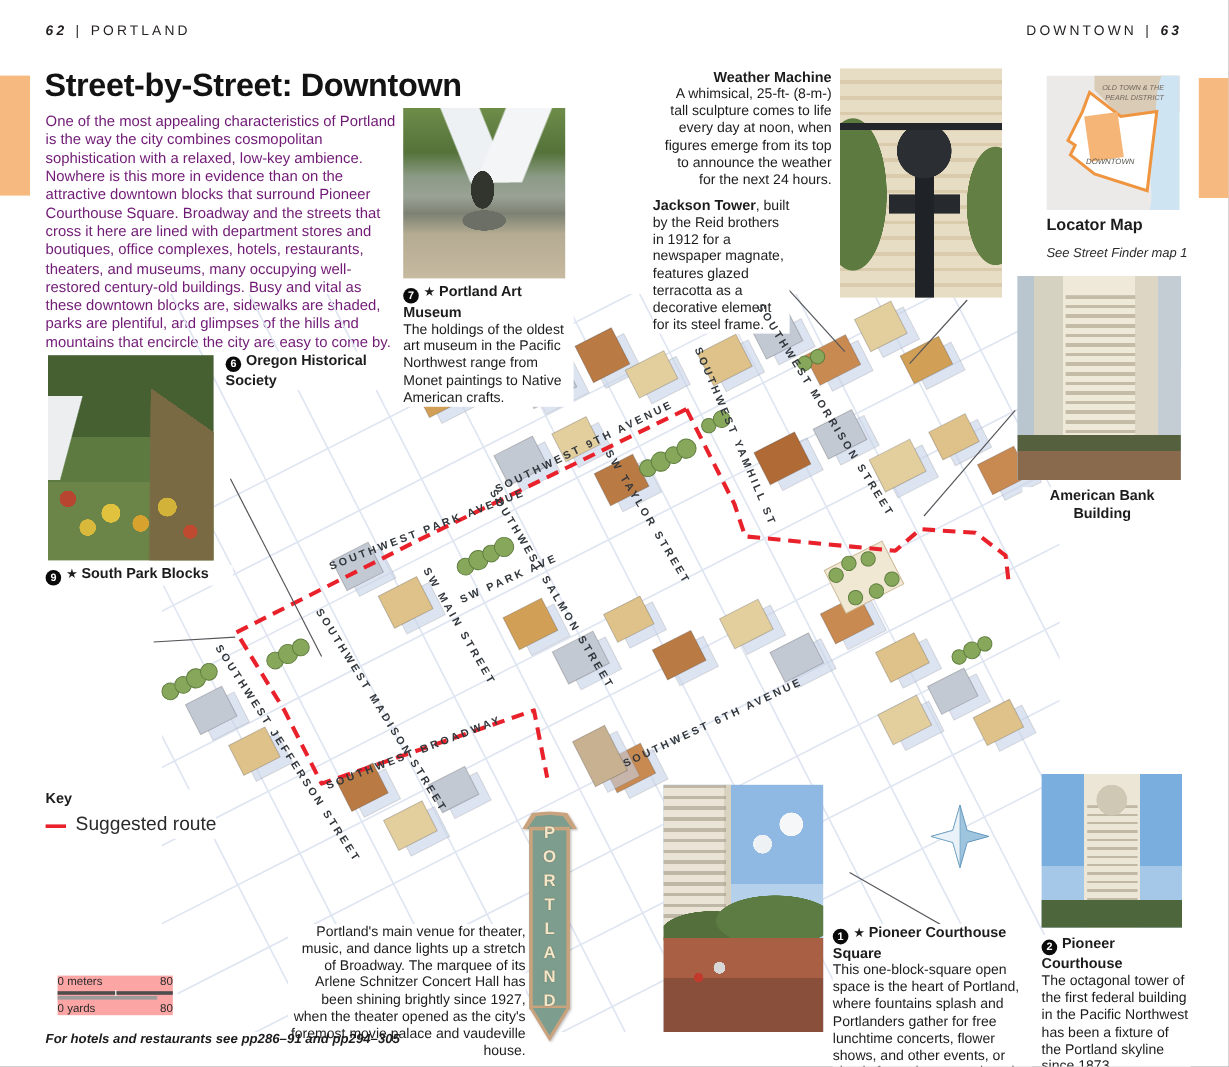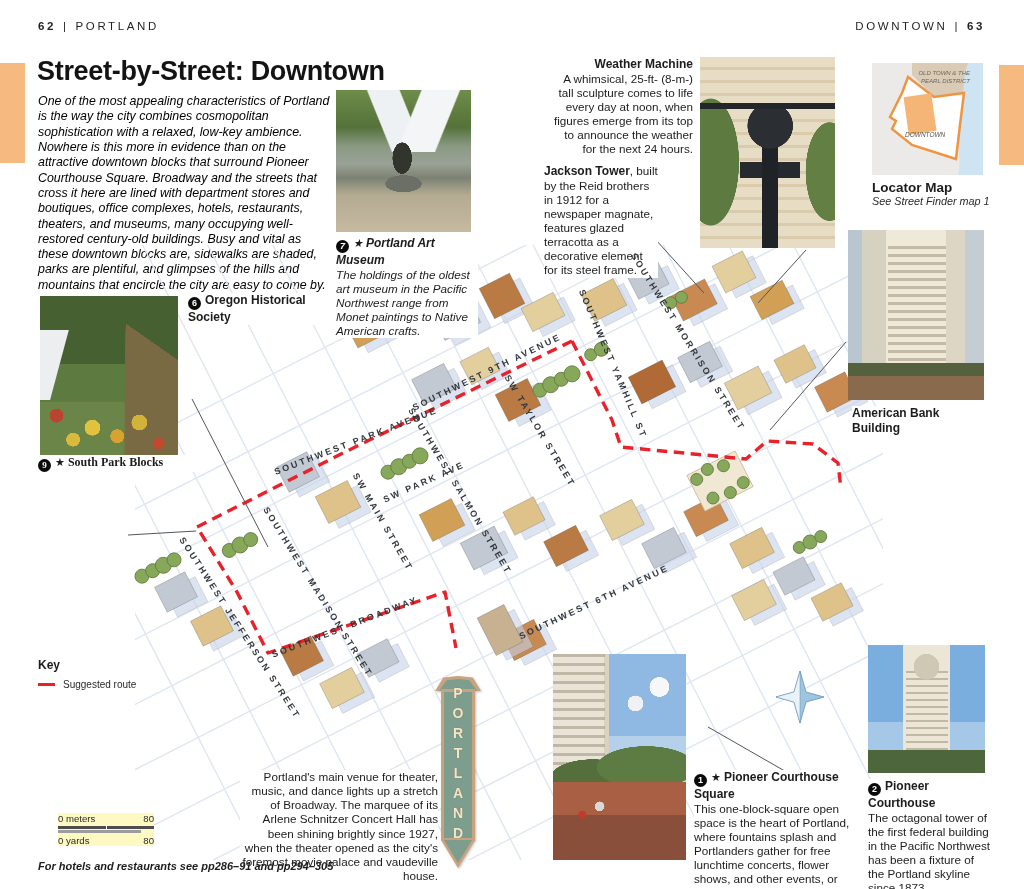--- a/index.html
+++ b/index.html
@@ -1,48 +1,48 @@
 <!DOCTYPE html>
 <html><head>
 <meta charset="utf-8">
 <style>
   html,body{margin:0;padding:0;background:#888;}
   #page{position:relative;width:1024px;height:889px;background:#ffffff;overflow:hidden;
         font-family:"Liberation Sans",sans-serif;color:#1c1c1c;}
   
   .hdr{position:absolute;top:20px;font-size:11.5px;letter-spacing:2.6px;color:#231f20;}
-  .hdr b{font-weight:bold;}
+  .hdr b{font-weight:bold;font-style:italic;}
   .hdr .bar{display:inline-block;margin:0 7px;font-weight:300;color:#231f20;}
   #hdr-left{left:38px;}
   #hdr-right{right:39px;text-align:right;}
   .side-tab{position:absolute;width:25px;height:100px;background:#f6b980;}
   #tab-left{left:0;top:63px;}
   #tab-right{right:0;top:65px;}
   
   #title{position:absolute;left:37px;top:56px;font-size:27px;font-weight:bold;color:#131313;letter-spacing:-0.3px;}
-  #intro{position:absolute;left:38px;top:94px;width:296px;font-size:12.4px;line-height:1.235;color:#000000;font-style:italic;}
+  #intro{position:absolute;left:38px;top:94px;width:296px;font-size:12.4px;line-height:1.235;color:#701a75;}
   
   .cap{position:absolute;font-size:11.7px;line-height:1.21;color:#1c1c1c;background:#fff;}
   .cap .t{font-weight:bold;font-size:12px;}
   .badge{display:inline-flex;width:13px;height:13px;border-radius:50%;background:#0a0a0a;color:#fff;
          font-size:9px;font-weight:bold;align-items:center;justify-content:center;margin-right:4px;
          vertical-align:-2px;line-height:1;}
   .star{font-size:11px;margin-right:3px;}
-  #cap-pam{left:336px;top:236px;width:142px;font-style:italic;}
+  #cap-pam{left:336px;top:236px;width:142px;}
   #cap-wm{left:552px;top:57px;width:141px;text-align:right;}
   #cap-jt{left:544px;top:164px;width:114px;}
-  #cap-abb{left:852px;top:406px;width:133px;text-align:left;}
+  #cap-abb{left:852px;top:406px;width:133px;text-align:center;}
   #cap-ohs{left:188px;top:293px;width:138px;}
-  #cap-sp{left:38px;top:455px;width:156px;font-family:Liberation Serif, serif;}
+  #cap-sp{left:38px;top:471px;width:156px;}
   #cap-pca{left:240px;top:770px;width:198px;text-align:right;}
   #cap-pcs{left:694px;top:770px;width:166px;}
   #cap-pc{left:868px;top:779px;width:124px;}
   #cap-loc{position:absolute;left:872px;top:180px;width:120px;background:#fff;}
   #cap-loc .t{font-size:13.5px;font-weight:bold;}
-  #cap-loc .sub{font-style:italic;font-size:10.8px;color:#2a2a2a;margin-top:0;}
+  #cap-loc .sub{font-style:italic;font-size:10.8px;color:#2a2a2a;margin-top:10px;}
   
   .photo{position:absolute;background:#ccc;}
   #ph-pam{left:336px;top:90px;width:135px;height:142px;background:
     radial-gradient(ellipse 16px 26px at 49% 48%,#31352e 0 60%,transparent 61%),
     radial-gradient(ellipse 30px 14px at 50% 66%,#6b6f66 0 60%,transparent 61%),
     linear-gradient(112deg,transparent 55%,#f3f5f6 56% 78%,transparent 79%) no-repeat 0 -18px/135px 80px,
     linear-gradient(248deg,transparent 60%,#eef1f3 61% 82%,transparent 83%) no-repeat 30px -8px/120px 70px,
     linear-gradient(180deg,#6e8c49 0%,#55723a 26%,#8a9a84 40%,#9aa296 52%,#7c8273 62%,#b4ab92 74%,#c6baa0 100%);}
   #ph-wm{left:700px;top:57px;width:135px;height:191px;background:
     linear-gradient(180deg,transparent 0 24%,#23262a 24% 27%,transparent 27%),
@@ -82,23 +82,23 @@
     radial-gradient(circle 13px at 50% 17%,#cfc8b4 0 97%,transparent),
     linear-gradient(180deg,transparent 0 82%,#4e663c 82% 100%),
     repeating-linear-gradient(180deg,rgba(150,140,115,.5) 0 2px,transparent 2px 7px) no-repeat 38px 26px/42px 80px,
     linear-gradient(90deg,transparent 0 30%,#ece6d6 30% 70%,transparent 70%),
     linear-gradient(180deg,#79aede 0 60%,#a5c8e8 60% 100%);}
   
   #locator{position:absolute;left:872px;top:63px;width:111px;height:112px;}
   
   #key{position:absolute;left:38px;top:658px;background:#fff;padding-bottom:2px;}
   #key .kt{font-weight:bold;font-size:12px;}
-  #key .row{margin-top:7px;font-size:10px;color:#2a2a2a;display:flex;align-items:center;}
+  #key .row{margin-top:7px;font-size:16px;color:#2a2a2a;display:flex;align-items:center;}
   #key .dash{display:inline-block;width:17px;height:3px;background:#e8212b;margin-right:8px;}
-  #scale{position:absolute;left:58px;top:813px;width:96px;font-size:9.6px;color:#2a2a2a;background:#fef9c3;}
+  #scale{position:absolute;left:48px;top:813px;width:96px;font-size:9.6px;color:#2a2a2a;background:#fca5a5;}
   #scale .r{display:flex;justify-content:space-between;}
   #scale .bar1{height:3px;background:#4d4d4d;margin:2px 0 1px 0;position:relative;}
   #scale .bar1:after{content:"";position:absolute;left:50%;top:-1px;width:1px;height:5px;background:#fff;}
   #scale .bar2{height:3px;background:#9c9c9c;width:86%;margin-bottom:2px;}
   #footer{position:absolute;left:38px;top:860px;font-size:11px;font-style:italic;font-weight:bold;color:#1c1c1c;}
   
   #mapsvg{position:absolute;left:0;top:0;width:1024px;height:889px;}
   .street{position:absolute;transform:translate(-50%,-50%) rotate(var(--r));font-size:9px;font-weight:bold;
           letter-spacing:2.4px;color:#33383d;white-space:nowrap;z-index:3;}
   

